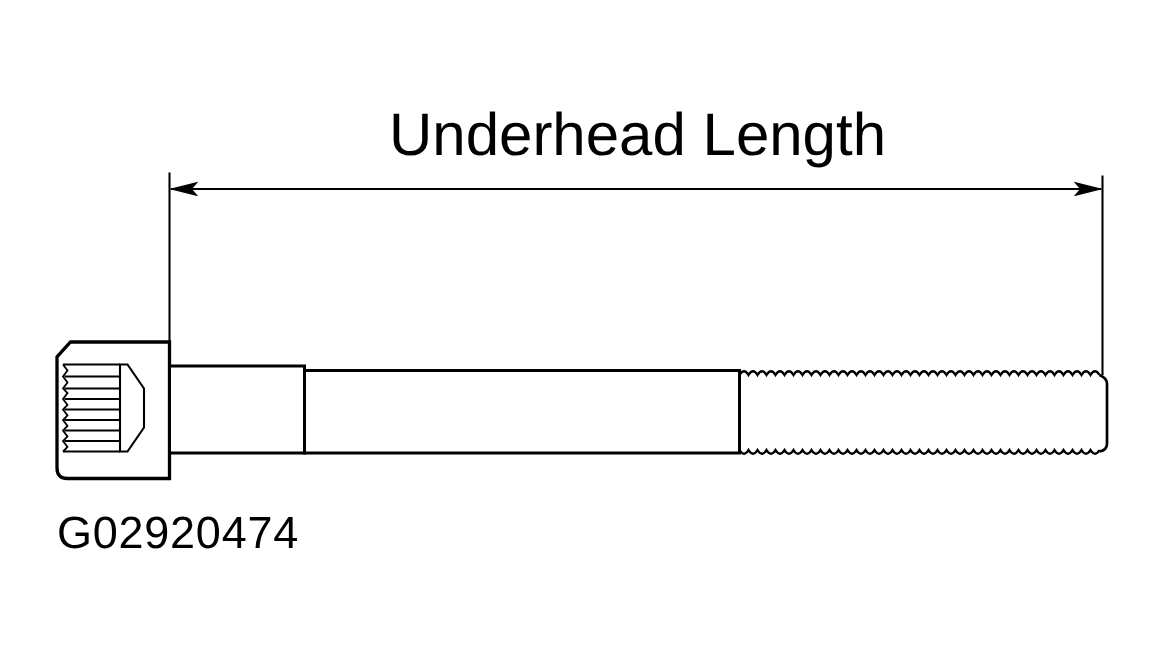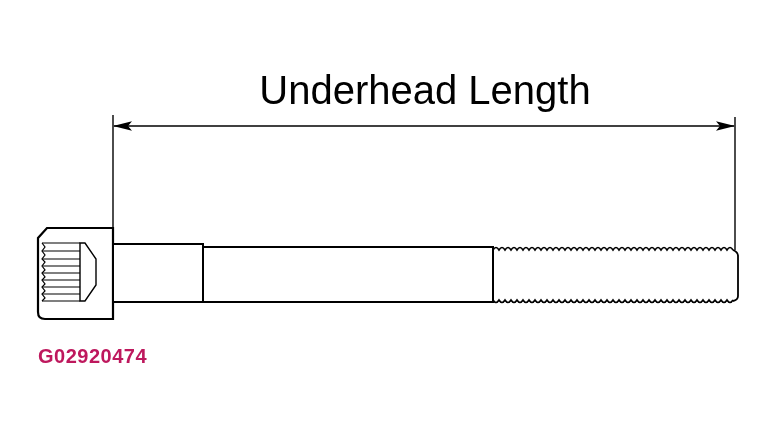--- a/index.html
+++ b/index.html
@@ -6,22 +6,22 @@
     body { width: 774px; height: 441px; position: relative; overflow: hidden; font-family: "Liberation Sans", sans-serif; color: #000; }
     #canvas { position: absolute; left: 0; top: 0; width: 774px; height: 441px; }
     .title {
       position: absolute; left: 0; top: 66px; width: 774px;
       text-align: center; font-size: 40px; line-height: 48px;
       padding-left: 76px; box-sizing: border-box;
       font-family: "Liberation Sans", sans-serif; color: #000;
     }
     .figure-id {
       position: absolute; left: 38px; top: 343px;
-      font-size: 20px; line-height: 26px; font-weight: bold;
-      font-family: "Liberation Sans", sans-serif; color: #be185d; letter-spacing: 0.5px;
+      font-size: 30px; line-height: 26px; font-weight: normal;
+      font-family: "Liberation Sans", sans-serif; color: #000000; letter-spacing: 0.5px;
     }
   </style>
 </head>
 <body>
 
 <svg id="canvas" viewBox="0 0 774 441" xmlns="http://www.w3.org/2000/svg">
   <defs>
     <pattern id="thread" patternUnits="userSpaceOnUse" width="6.5" height="60" x="493" y="0">
       <line x1="0.5" y1="248" x2="4.5" y2="302" stroke="#000" stroke-width="1.1"></line>
       <line x1="3.5" y1="248" x2="6.3" y2="290" stroke="#000" stroke-width="0.6"></line>

